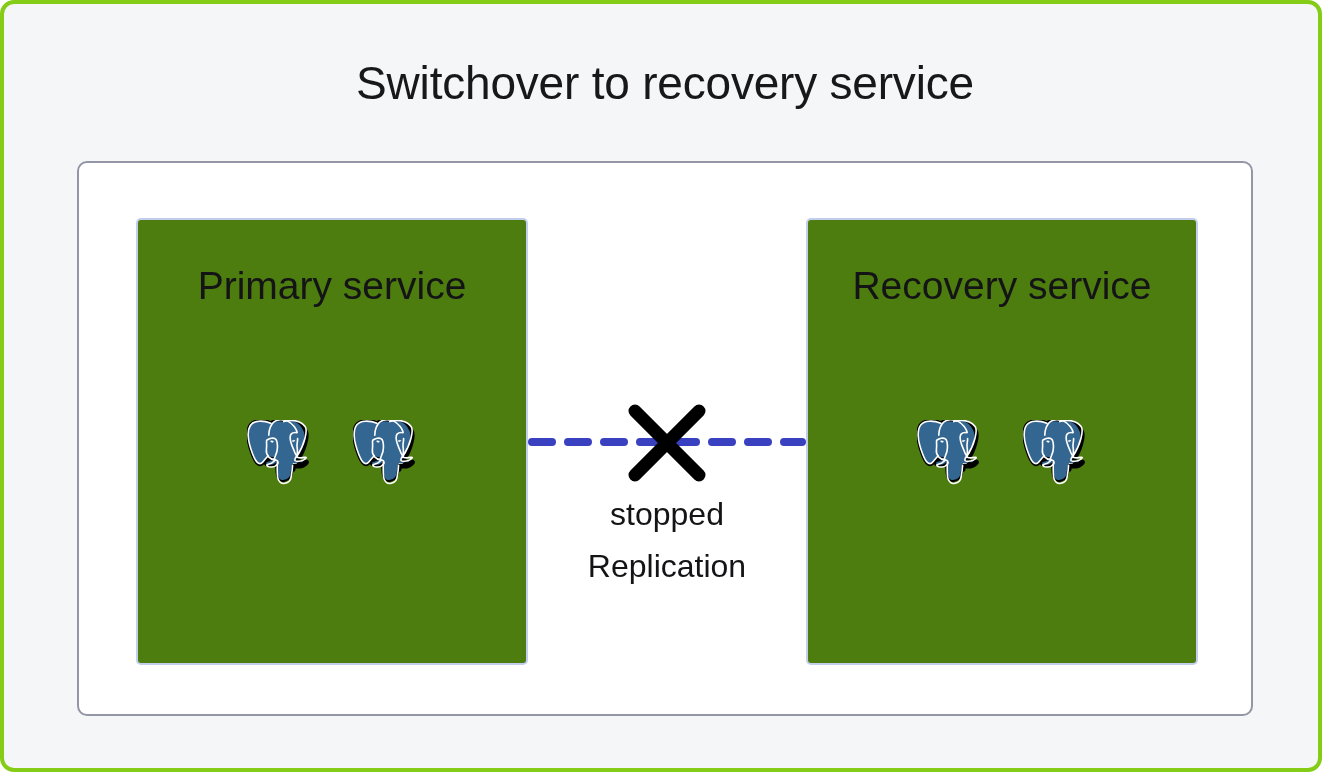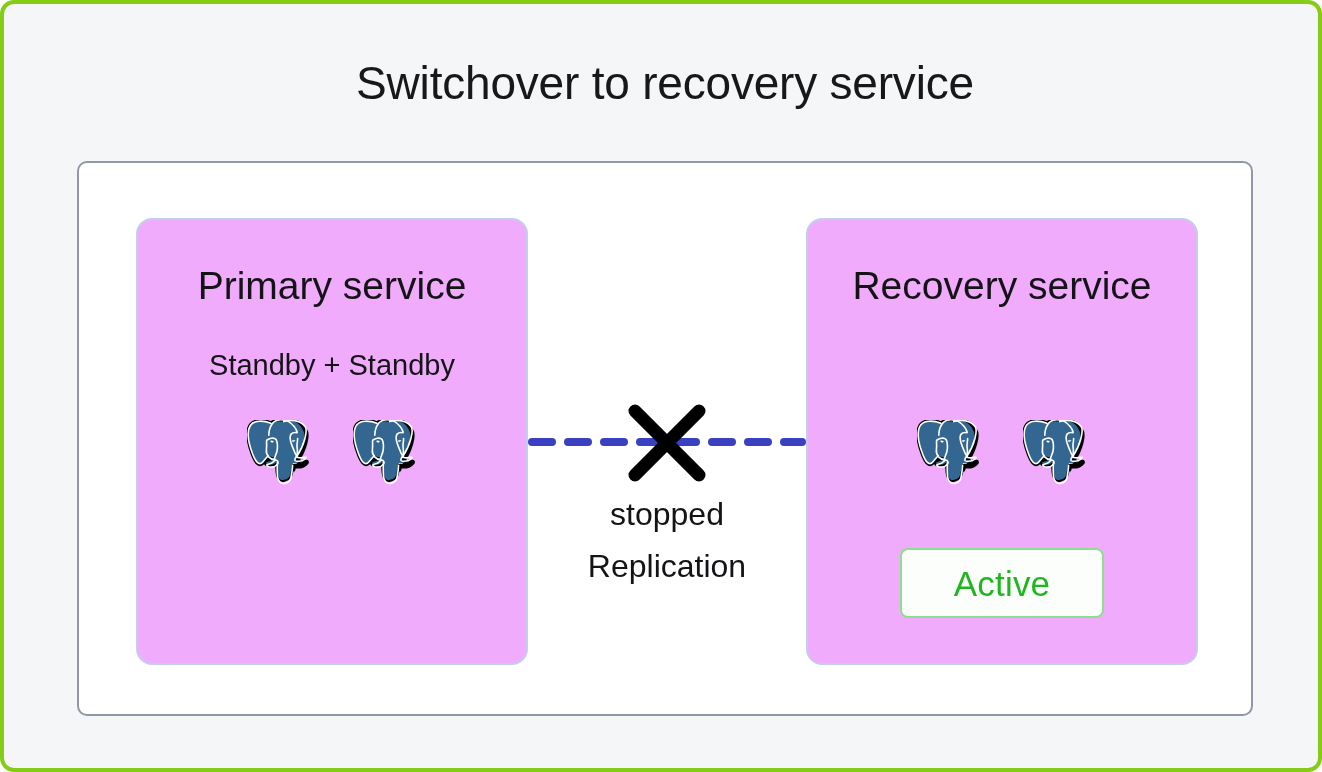--- a/index.html
+++ b/index.html
@@ -51,23 +51,23 @@
     border: 2px solid #9296a5;
     border-radius: 10px;
   }
 
   
   .service-card {
     position: absolute;
     box-sizing: border-box;
     width: 392px;
     height: 447px;
-    background: #f0abfc;
+    background: #4d7c0f;
     border: 2px solid #c3cdee;
-    border-radius: 16px;
+    border-radius: 5px;
     top: 55px;
   }
   .service-card.left  { left: 57px; }
   .service-card.right { left: 727px; }
 
   .card-title {
     position: absolute;
     left: 0;
     right: 0;
     top: 42px;
@@ -175,21 +175,20 @@
 <body>
 
 <div class="frame">
 
   <div class="diagram-title">Switchover to recovery service</div>
 
   <div class="panel">
 
     <div class="service-card left">
       <div class="card-title">Primary service</div>
-      <div class="card-subtitle">Standby + Standby</div>
 
       <div class="node-row">
         <svg class="pg-node" viewBox="0 0 64 68">
           <g stroke="#000000" stroke-width="4.6" stroke-linecap="round" stroke-linejoin="round" fill="#ffffff">
             <path d="M46.2 49.5c0.4-3.4 0.3-3.9 2.9-3.3l0.7 0.1c2 0.1 4.6-0.3 6.1-1 3.3-1.5 5.2-4.1 2-3.4 -7.4 1.5-7.9-1-7.9-1 7.8-11.6 11.1-26.3 8.3-29.9C50.3-3.5 37.1 1.7 36.9 1.8l-0.1 0c-1.5-0.3-3.1-0.5-4.9-0.5 -3.3-0.1-5.8 0.8-7.7 2.3 0 0-23.7-9.8-22.6 12.3 0.2 4.7 6.8 35.5 14.6 26.2 2.8-3.4 5.6-6.3 5.6-6.3 1.3 0.9 2.9 1.3 4.6 1.2l0.1-0.1c0 0.4 0 0.9 0.1 1.4 -2 2.2-1.4 2.6-5.4 3.4 -4 0.8-1.6 2.3-0.1 2.7 1.8 0.4 6 1.1 8.8-2.8l-0.1 0.5c0.7 0.6 0.7 4.2 0.8 6.8 0.1 2.6 0.3 5 0.8 6.4 0.5 1.4 1.1 5.1 5.9 4.1 4-0.9 7-2.1 7.3-13.9"></path>
             <path d="M56 41.9c-7.4 1.5-7.9-1-7.9-1 7.8-11.6 11.1-26.3 8.3-29.9C50.3-3.5 37.1 1.7 36.9 1.8l-0.1 0c-1.5-0.3-3.1-0.5-4.9-0.5 -3.3-0.1-5.8 0.8-7.7 2.3 0 0-23.7-9.8-22.6 12.3 0.2 4.7 6.8 35.5 14.6 26.2 2.8-3.4 5.6-6.3 5.6-6.3 1.3 0.9 2.9 1.3 4.6 1.2l0.1-0.1c0 0.4 0 0.9 0.1 1.4 -2 2.2-1.4 2.6-5.4 3.4 -4 0.8-1.6 2.3-0.1 2.7 1.8 0.4 6 1.1 8.8-2.8l-0.1 0.5c0.7 0.6 1.2 3.9 1.1 6.9 -0.1 3-0.1 5.1 0.4 6.7 0.5 1.6 1.1 5.1 5.9 4.1 4-0.9 6.1-3.1 6.4-6.8 0.2-2.6 0.6-2.2 0.7-4.6l0.4-1.1c0.4-3.5 0.1-4.7 2.5-4.2l0.6 0.1c1.8 0.1 4.1-0.3 5.5-0.9 2.9-1.4 4.7-3.6 1.8-3z" fill="#336791" stroke="none"></path>
           </g>
           <g fill="#ffffff" stroke="#ffffff" stroke-width="1.5" stroke-linecap="round" stroke-linejoin="round">
             <path d="M30.3 42.6c-0.2 7.3 0.1 14.6 0.8 16.4 0.7 1.8 2.2 5.3 7 4.3 4-0.9 5.4-2.5 6-6.2 0.5-2.7 1.4-10.2 1.5-11.7" fill="none" stroke-width="1.6"></path>
             <path d="M23.9 3.3c0 0-23.8-9.7-22.7 12.4 0.2 4.7 6.8 35.5 14.6 26.2 2.8-3.4 5.4-6.1 5.4-6.1" fill="none" stroke-width="1.6"></path>
@@ -272,17 +271,16 @@
             <path d="M49.8 36.4c0 0 0.5 2.5 7.9 1 2.9-0.6 1.2 1.6-1.8 3 -2.4 1.1-7.9 1.4-8-0.1 -0.2-3.9 2.1-2.7 1.9-3.9 -0.2-1.1-1.5-2.2-2.4-5 -0.8-2.4-10.7-20.9 2.7-18.7 0.5-0.1-3.5-12.7-16.1-12.9 -12.6-0.2-12.2 15.4-12.2 15.4" fill="none" stroke-width="1.6"></path>
             <path d="M27.4 40.6c-2 2.2-1.4 2.6-5.4 3.4 -4 0.8-1.6 2.3-0.1 2.7 1.8 0.4 6 1.1 8.8-2.8 0.9-1.2 0-3.1-1.2-3.6 -0.6-0.2-1.4-0.5-2.1 0.3z" fill="none" stroke-width="1.6"></path>
             <path d="M27.3 40.5c-0.2-1.3 0.4-2.9 1.1-4.7 1-2.8 3.3-5.6 1.5-14.4 -1.4-6.6-10.4-1.4-10.4-0.5 0 0.9 0.4 4.5-0.1 8.8-0.7 5.6 3.7 10.3 8.8 9.8" fill="none" stroke-width="1.6"></path>
             <path d="M23.8 21.2c0 0.3 0.6 1.1 1.3 1.2 0.8 0.1 1.4-0.5 1.4-0.8 0-0.3-0.6-0.6-1.3-0.7 -0.8-0.1-1.4 0.1-1.4 0.3z" stroke-width="0.5" fill="#ffffff"></path>
             <path d="M47.8 20.6c0 0.3-0.6 1.1-1.3 1.2 -0.8 0.1-1.4-0.5-1.4-0.8 0-0.3 0.6-0.6 1.3-0.7 0.8-0.1 1.4 0.1 1.4 0.3z" stroke-width="0.3" fill="#ffffff"></path>
             <path d="M50.6 18.5c0.1 2.4-0.5 4-0.6 6.5 -0.1 3.7 1.7 8-1 12.2" fill="none" stroke-width="1.6"></path>
           </g>
         </svg>
       </div>
 
-      <div class="status-badge active">Active</div>
     </div>
 
   </div>
 </div>
 
 </body></html>

